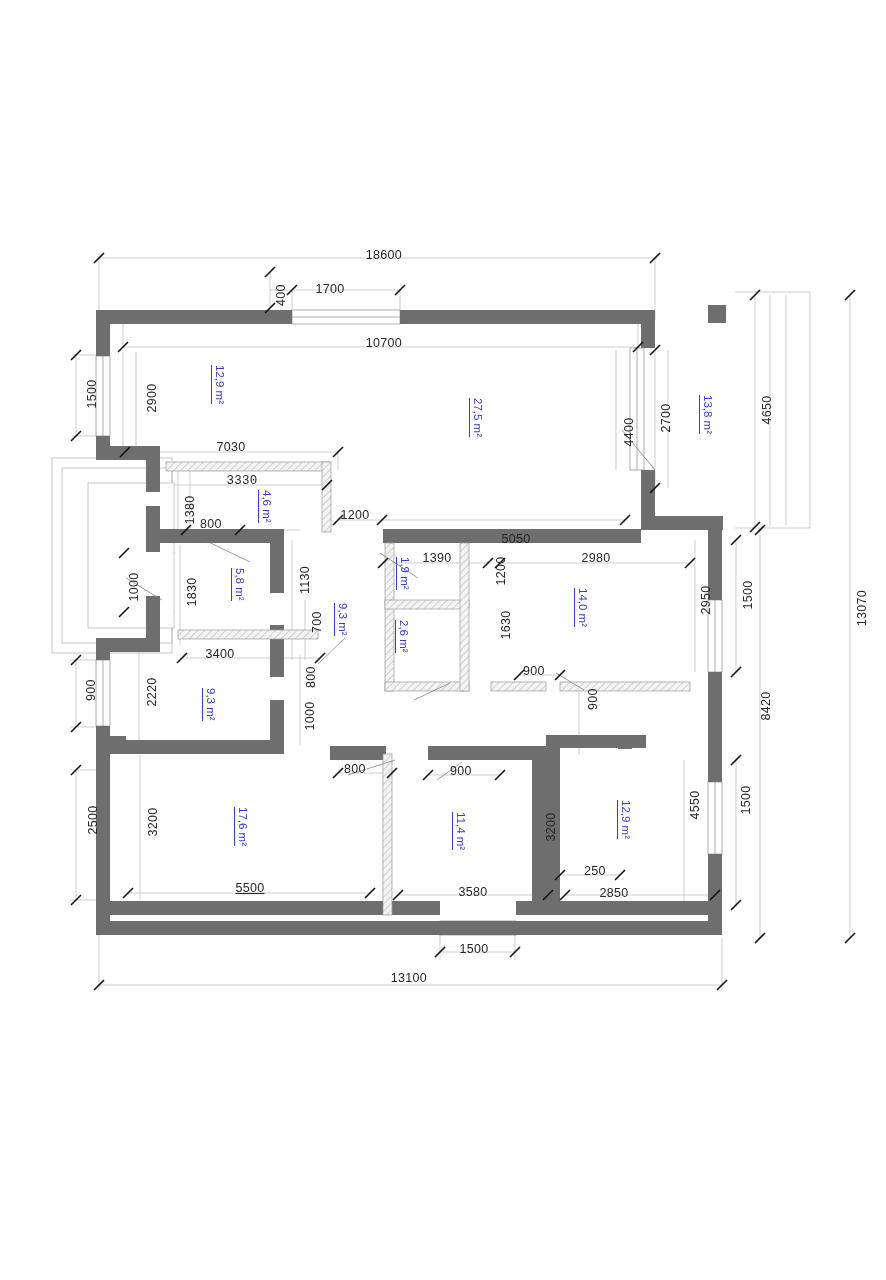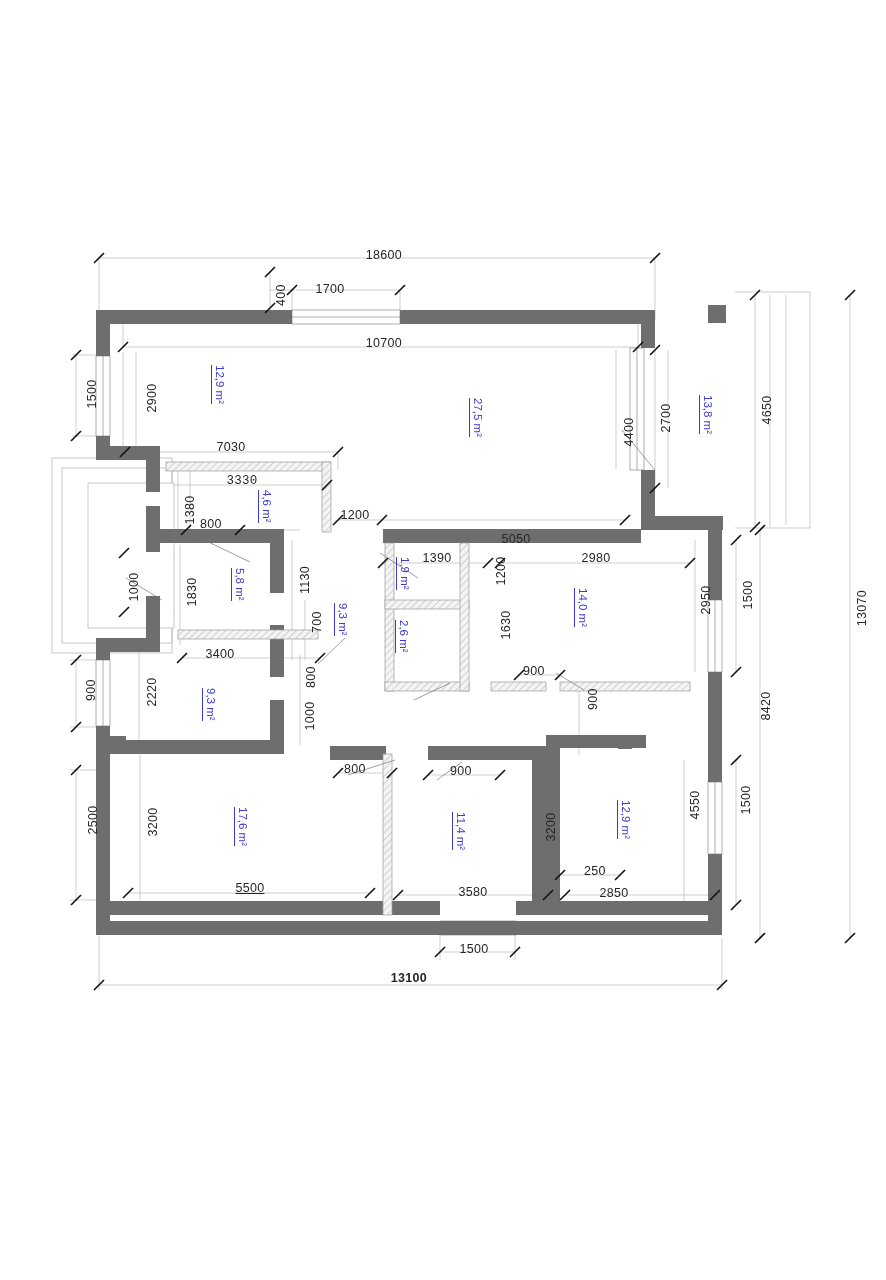--- a/index.html
+++ b/index.html
@@ -326,21 +326,21 @@
     <span class="dimtxt" style="left: 596px; top: 552px; transform: translateX(-50%);">2980</span>
     <span class="dimtxt" style="left: 220px; top: 648px; transform: translateX(-50%);">3400</span>
     <span class="dimtxt" style="left: 534px; top: 665px; transform: translateX(-50%);">900</span>
     <span class="dimtxt" style="left: 355px; top: 763px; transform: translateX(-50%);">800</span>
     <span class="dimtxt" style="left: 461px; top: 765px; transform: translateX(-50%);">900</span>
     <span class="dimtxt" style="left: 595px; top: 865px; transform: translateX(-50%);">250</span>
     <span class="dimtxt" style="left: 250px; top: 882px; transform: translateX(-50%); text-decoration: underline;">5500</span>
     <span class="dimtxt" style="left: 473px; top: 886px; transform: translateX(-50%);">3580</span>
     <span class="dimtxt" style="left: 614px; top: 887px; transform: translateX(-50%);">2850</span>
     <span class="dimtxt" style="left: 474px; top: 943px; transform: translateX(-50%);">1500</span>
-    <span class="dimtxt" style="left: 409px; top: 972px; transform: translateX(-50%); font-weight: bold;">13100</span>
+    <span class="dimtxt" style="left: 409px; top: 972px; transform: translateX(-50%);">13100</span>
   </div>
 <div id="dim-v-layer">
     <span class="dimtxt v" style="left: 275px; top: 295px; transform: rotate(-90deg) translateX(-50%);">400</span>
     <span class="dimtxt v" style="left: 86px; top: 394px; transform: rotate(-90deg) translateX(-50%);">1500</span>
     <span class="dimtxt v" style="left: 146px; top: 398px; transform: rotate(-90deg) translateX(-50%);">2900</span>
     <span class="dimtxt v" style="left: 623px; top: 432px; transform: rotate(-90deg) translateX(-50%);">4400</span>
     <span class="dimtxt v" style="left: 660px; top: 418px; transform: rotate(-90deg) translateX(-50%);">2700</span>
     <span class="dimtxt v" style="left: 761px; top: 410px; transform: rotate(-90deg) translateX(-50%);">4650</span>
     <span class="dimtxt v" style="left: 856px; top: 608px; transform: rotate(-90deg) translateX(-50%);">13070</span>
     <span class="dimtxt v" style="left: 184px; top: 510px; transform: rotate(-90deg) translateX(-50%);">1380</span>

